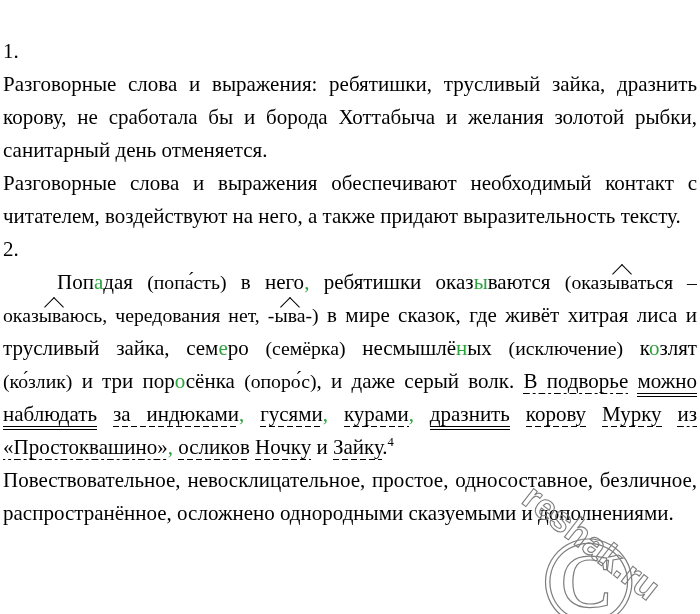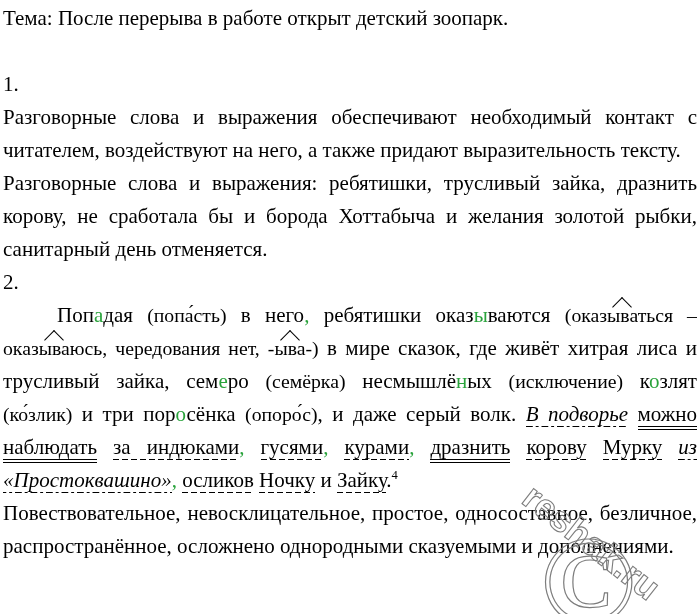--- a/index.html
+++ b/index.html
@@ -42,45 +42,43 @@
     background-size: 9px 1.4px;
     padding-bottom: 1px;
     font-family: Liberation Serif, serif;
   }
   .udd {
     background-image: linear-gradient(to right, #000 0, #000 7px, transparent 7px, transparent 10px, #000 10px, #000 12.5px, transparent 12.5px, transparent 15.5px);
     background-repeat: repeat-x;
     background-position: left bottom;
     background-size: 15.5px 1.4px;
     padding-bottom: 1px;
-    font-style: italic;
   }
   .sup { vertical-align: super; font-size: 0.6em; line-height: 0; }
 
   .wm {
     position: absolute;
     right: 0; bottom: 0;
     pointer-events: none;
     z-index: 5;
   }
 </style>
 </head>
 <body>
 
 <div class="page">
 
   <div class="theme-row">
-    <span>Тема: После перерыва в работе открыт детский зоопарк.</span>
   </div>
 
   <p class="sec-num">1.</p>
 
+  <p>Разговорные слова и выражения: ребятишки, трусливый зайка, дразнить корову, не сработала бы и борода Хоттабыча и желания золотой рыбки, санитарный день отменяется.</p>
+
   <p>Разговорные слова и выражения обеспечивают необходимый контакт с читателем, воздействуют на него, а также придают выразительность тексту.</p>
-
-  <p>Разговорные слова и выражения: ребятишки, трусливый зайка, дразнить корову, не сработала бы и борода Хоттабыча и желания золотой рыбки, санитарный день отменяется.</p>
 
   <p class="sec-num2">2.</p>
 
   <p class="sentence"><span class="">Поп</span><span class="g">а</span><span class="">дая </span><span class="i">(попа́сть)</span><span class=""> в него</span><span class="g">,</span><span class=""> ребятишки оказ</span><span class="g">ы</span><span class="">ваются </span><span class="i">(оказ</span><span class="i roof">ыва</span><span class="i">ться – оказ</span><span class="i roof">ыва</span><span class="i">юсь, чередования нет, -</span><span class="i roof">ыва</span><span class="i">-)</span><span class=""> в мире сказок, где живёт хитрая лиса и трусливый зайка, сем</span><span class="g">е</span><span class="">ро </span><span class="i">(семёрка)</span><span class=""> несмышлё</span><span class="g">н</span><span class="">ых </span><span class="i">(исключение)</span><span class=""> к</span><span class="g">о</span><span class="">злят </span><span class="i">(ко́злик)</span><span class=""> и три пор</span><span class="g">о</span><span class="">сёнка </span><span class="i">(опоро́с)</span><span class="">, и даже серый волк. </span><span class="udd">В подворье</span><span class=""> </span><span class="ud">можно</span><span class=""> </span><span class="ud">наблюдать</span><span class=""> </span><span class="uda">за индюками</span><span class="g">,</span><span class=""> </span><span class="uda">гусями</span><span class="g">,</span><span class=""> </span><span class="uda">курами</span><span class="g">,</span><span class=""> </span><span class="ud">дразнить</span><span class=""> </span><span class="uda">корову</span><span class=""> </span><span class="uda">Мурку</span><span class=""> </span><span class="udd">из «Простоквашино»</span><span class="g">,</span><span class=""> </span><span class="uda">осликов</span><span class=""> </span><span class="uda">Ночку</span><span class=""> и </span><span class="uda">Зайку</span><span class="">.</span><span class="sup">4</span></p>
 
   <p class="analysis">Повествовательное, невосклицательное, простое, односоставное, безличное, распространённое, осложнено однородными сказуемыми и дополнениями.</p>
 
 </div>
 
 <svg class="wm" width="190" height="142" viewBox="0 0 190 142" aria-hidden="true">

